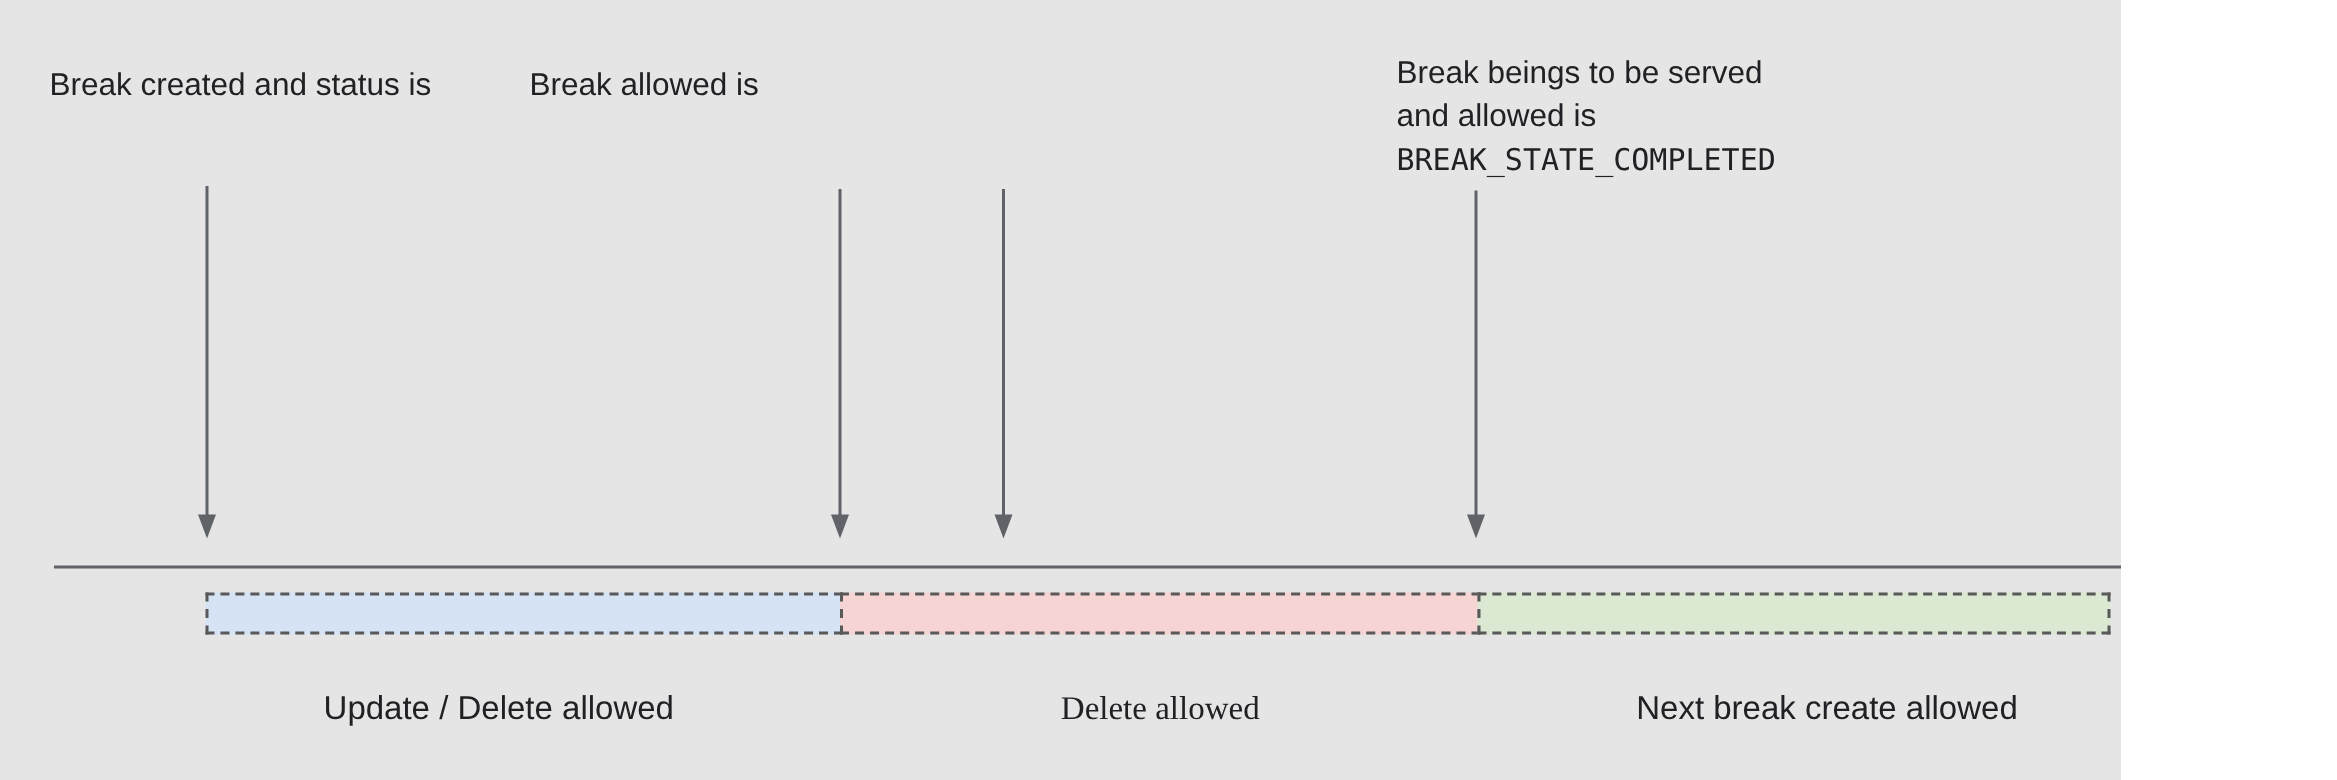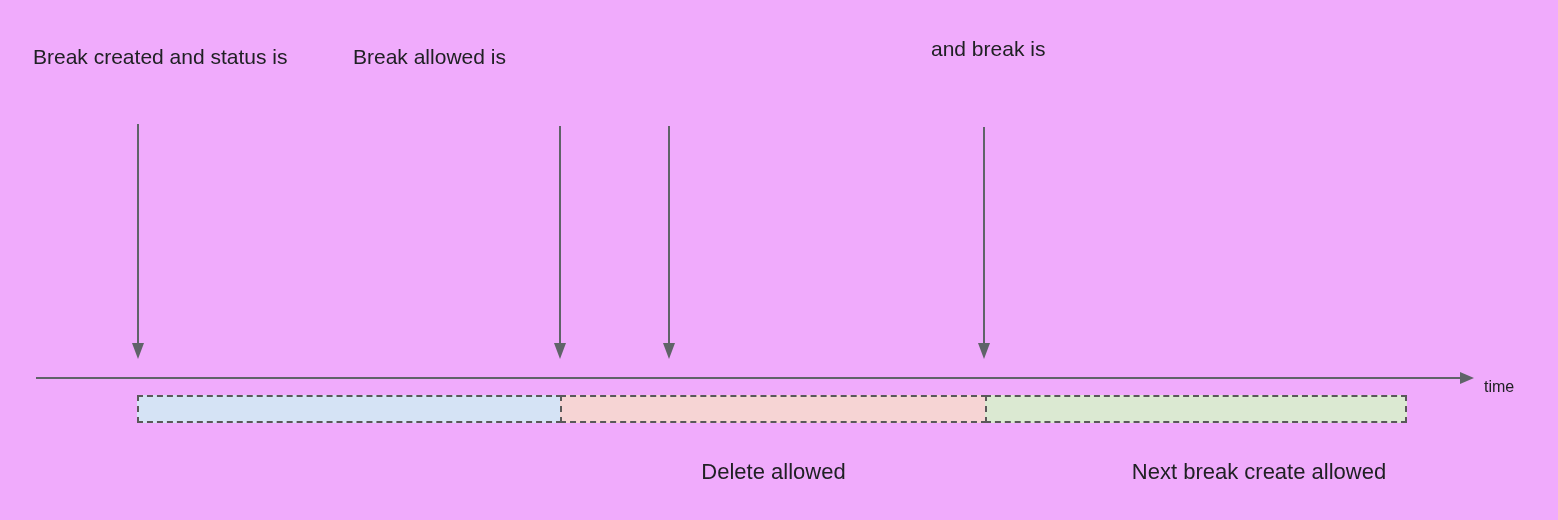--- a/index.html
+++ b/index.html
@@ -1,20 +1,20 @@
 <!DOCTYPE html>
 <html><head>
 <meta charset="utf-8">
 <style>
   html, body { margin: 0; padding: 0; background: #ffffff; }
   .canvas {
     position: relative;
-    width: 1558px;
+    width: 1414px;
     height: 520px;
-    background: #f0abfc;
+    background: #e5e5e5;
     font-family: "Liberation Sans", sans-serif;
     color: #202124;
     overflow: hidden;
   }
   
   .annotation {
     position: absolute;
     font-size: 21px;
     line-height: 29px;
     color: #202124;
@@ -89,53 +89,56 @@
   
   .seg-label {
     position: absolute;
     top: 459px;
     font-size: 22px;
     color: #202124;
     text-align: center;
     white-space: nowrap;
   }
   .seg-label-1 { left: 120px; width: 425px; }
-  .seg-label-2 { left: 560px; width: 427px; }
-  .seg-label-3 { left: 1048px; width: 422px; }
+  .seg-label-2 { left: 560px; width: 427px; font-family: Liberation Serif, serif; }
+  .seg-label-3 { left: 1007px; width: 422px; }
 </style>
 </head>
 <body>
 
 <div class="canvas">
 
   <div class="annotation" style="left:33px; top:42px;">
     <div>Break created and status is</div>
   </div>
 
   <div class="annotation" style="left:353px; top:42px;">
     <div>Break allowed is</div>
   </div>
 
   <div class="annotation" style="left:672px; top:42px;">
   </div>
 
   <div class="annotation" style="left:931px; top:34px; line-height:29px;">
-    <div>and break is</div>
+    <div>Break beings to be served</div>
+    <div>and allowed is</div>
+    <div class="code">BREAK_STATE_COMPLETED</div>
   </div>
 
   <div class="v-arrow" style="left:137px; top:124px; height:220px;"></div>
   <div class="v-arrow" style="left:559px; top:126px; height:218px;"></div>
   <div class="v-arrow" style="left:668px; top:126px; height:218px;"></div>
   <div class="v-arrow" style="left:983px; top:127px; height:217px;"></div>
 
   <div class="timeline-line"></div>
   <div class="time-label">time</div>
 
   <div class="bar">
     <div class="segment seg-1" style="background-color: rgb(213, 227, 245);"></div>
     <div class="segment seg-2" style="background-color: rgb(246, 212, 212);"></div>
     <div class="segment seg-3" style="background-color: rgb(219, 233, 210);"></div>
   </div>
 
+  <div class="seg-label seg-label-1">Update / Delete allowed</div>
   <div class="seg-label seg-label-2">Delete allowed</div>
   <div class="seg-label seg-label-3">Next break create allowed</div>
 
 </div>
 
 </body></html>

